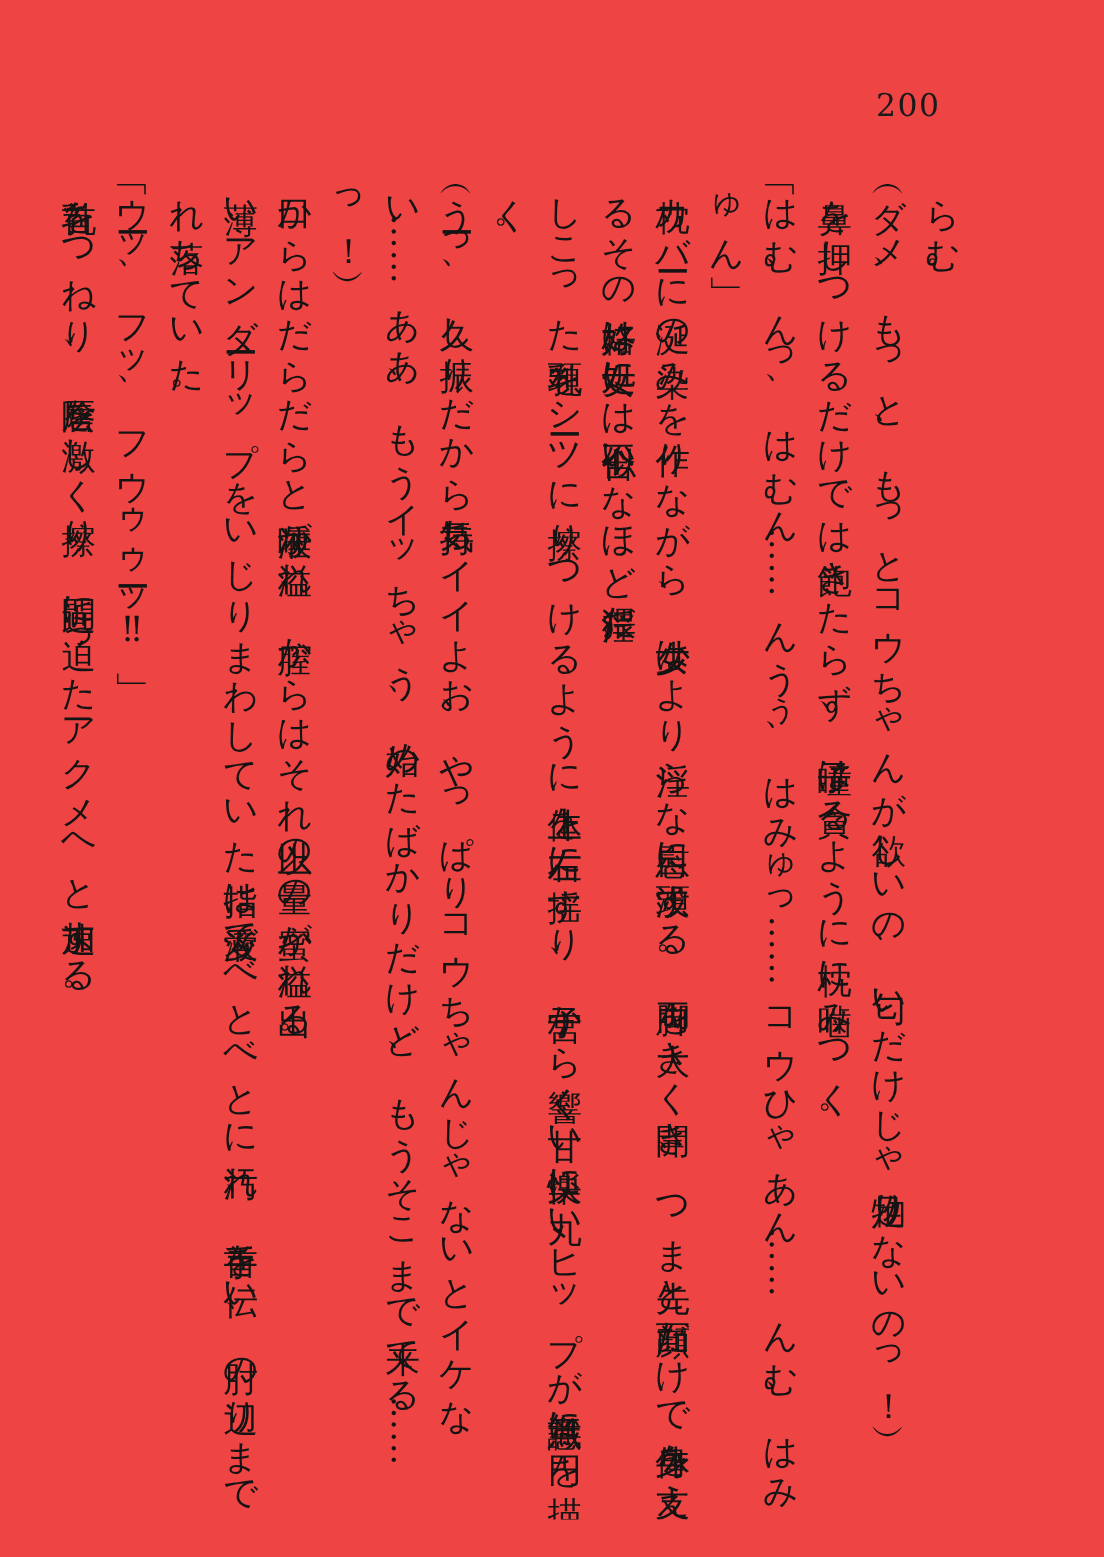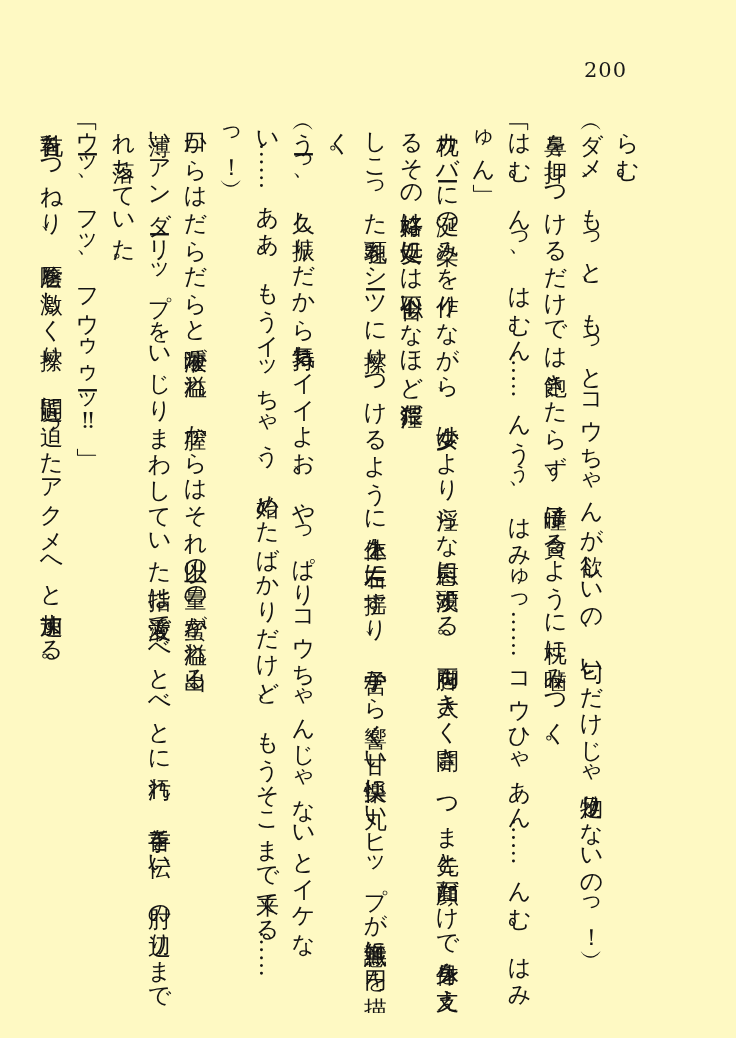--- a/index.html
+++ b/index.html
@@ -5,21 +5,21 @@
   html, body {
     margin: 0;
     padding: 0;
     background: #e8e8e8;
   }
   .book-page {
     position: relative;
     width: 736px;
     height: 1038px;
     margin: 0 auto;
-    background: #fef9c3;
+    background: #ef4444;
     overflow: hidden;
     font-family: "DejaVu Serif", "Liberation Serif", serif;
     color: #141414;
   }
   .page-number {
     position: absolute;
     top: 58px;
     left: 584px;
     font-size: 21px;
     letter-spacing: 1px;

